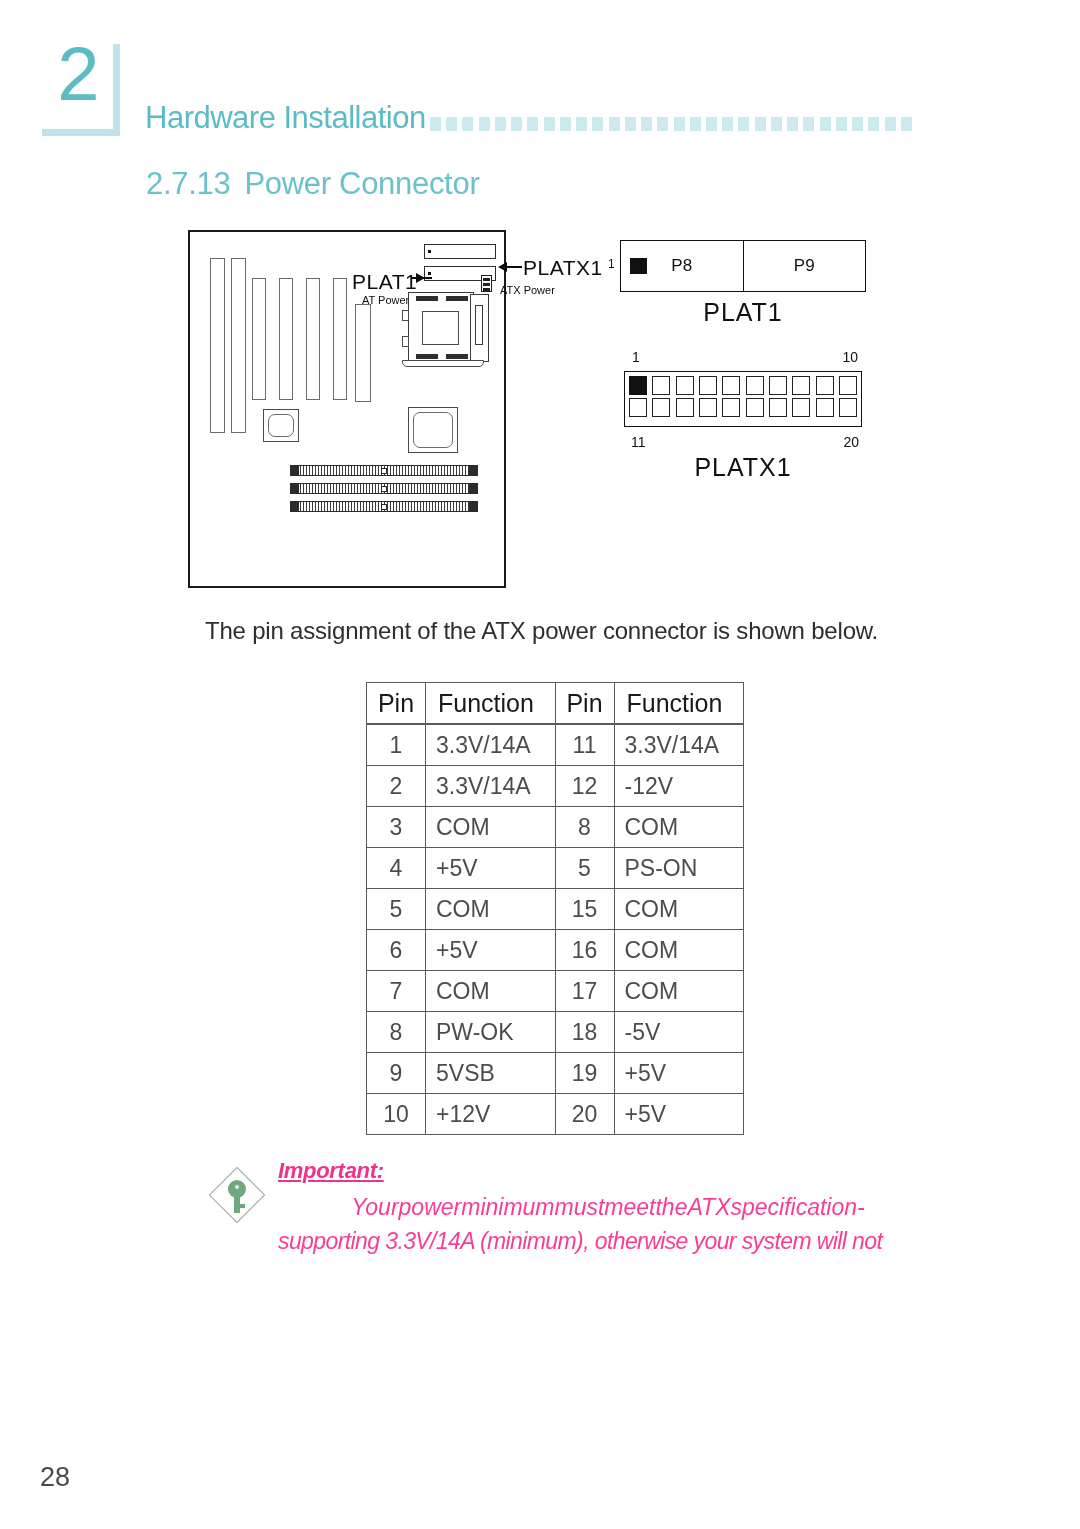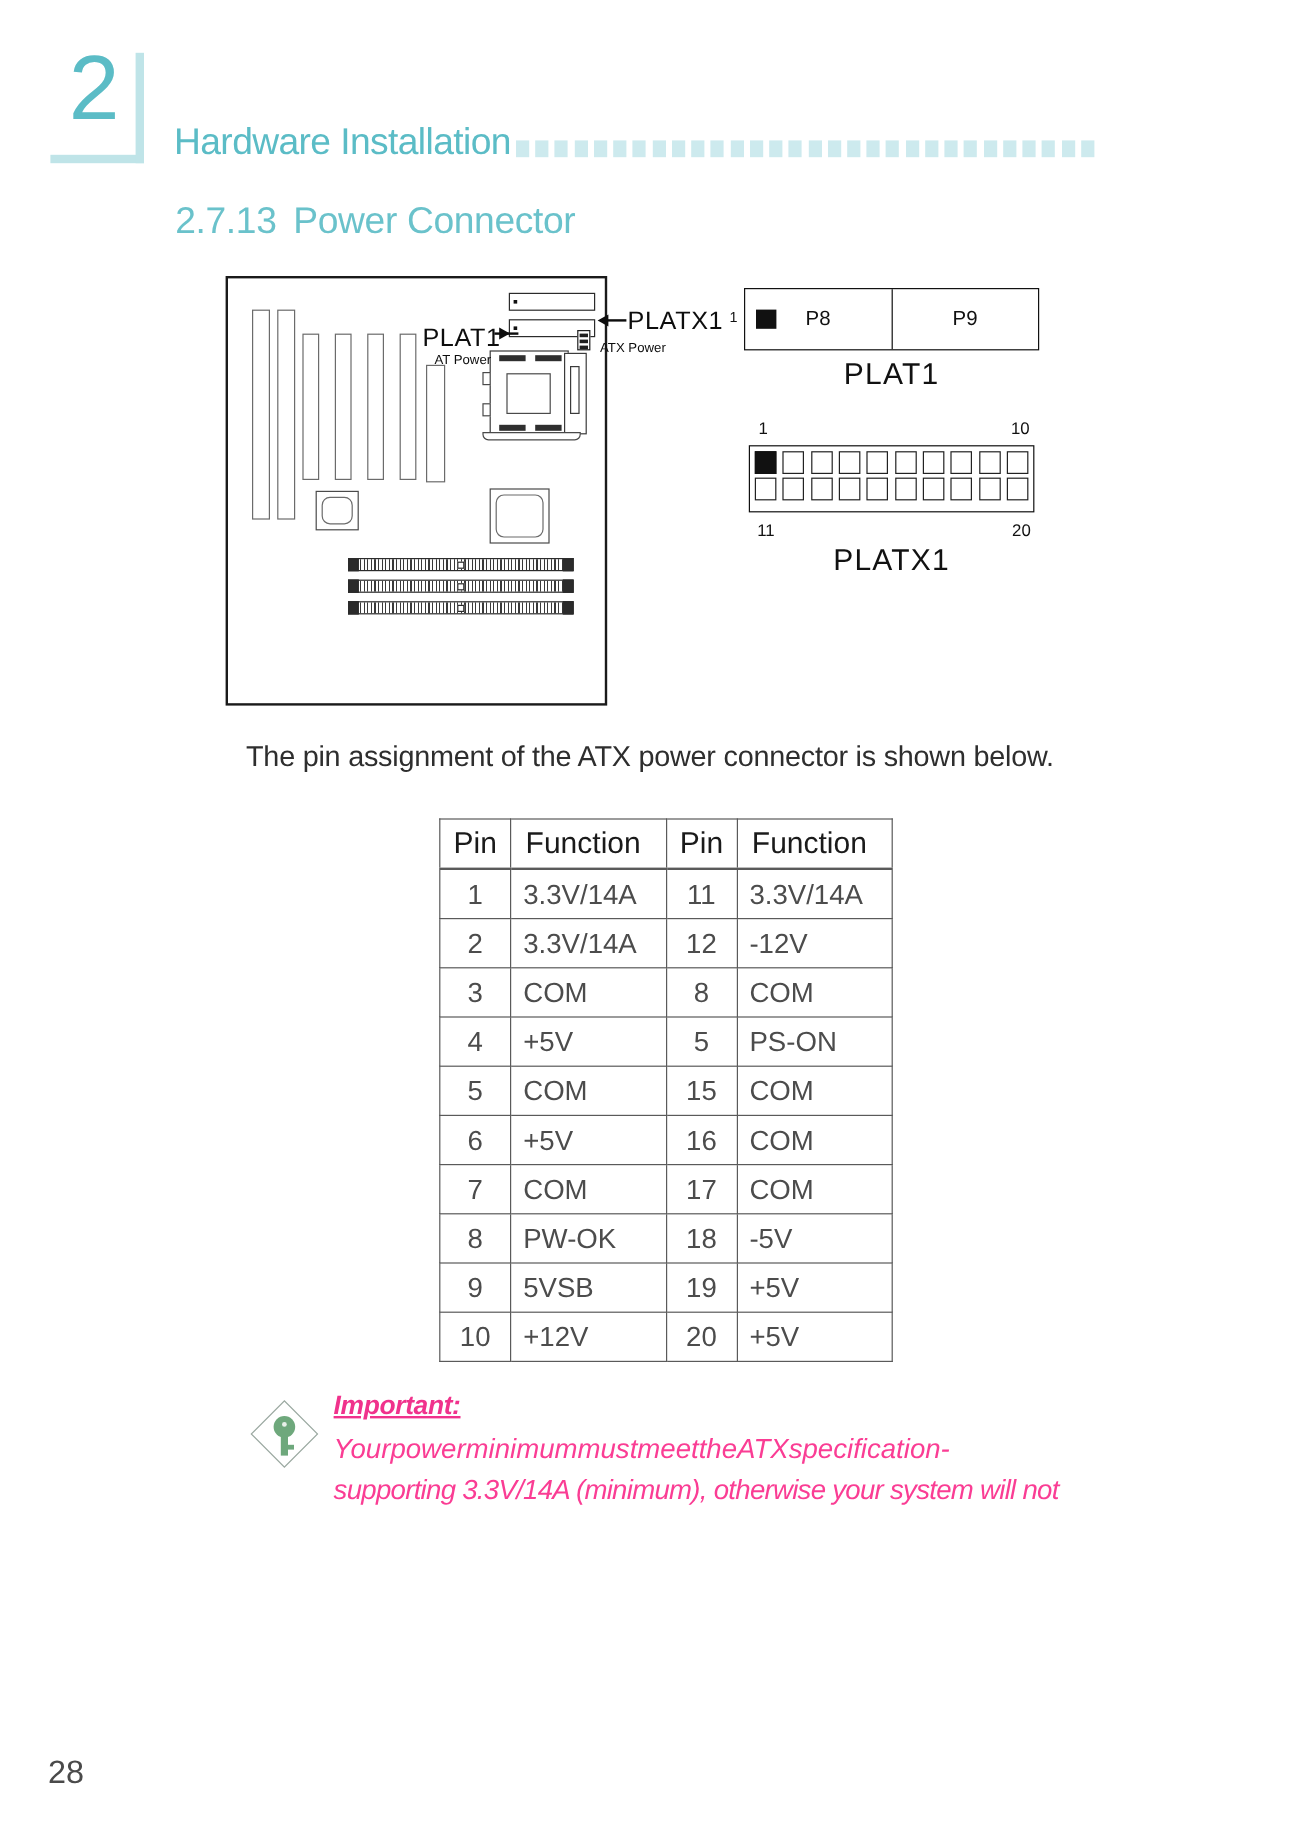--- a/index.html
+++ b/index.html
@@ -470,21 +470,21 @@
     font-size: 23px;
     line-height: 34px;
     color: #fa3d94;
     font-style: italic;
     text-align: justify;
   }
   #important-body .l2, #important-body .l3 { letter-spacing: -0.6px; }
   #important-body .line { display: block; white-space: nowrap; }
   #important-body .l1 {
     display: flex;
-    justify-content: flex-start;
+    justify-content: center;
     width: 660px;
   }
 
   
   #page-number {
     position: absolute;
     left: 40px; top: 1462px;
     font-size: 27px;
     color: #4a4a4a;
   }

